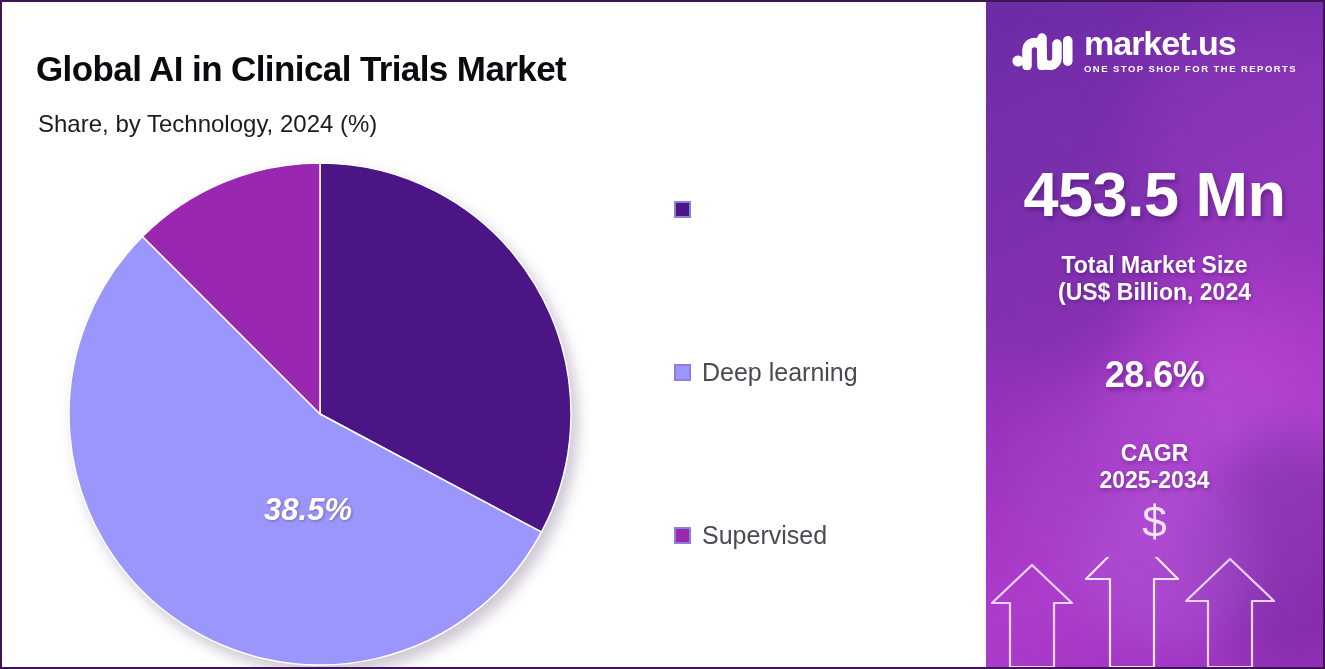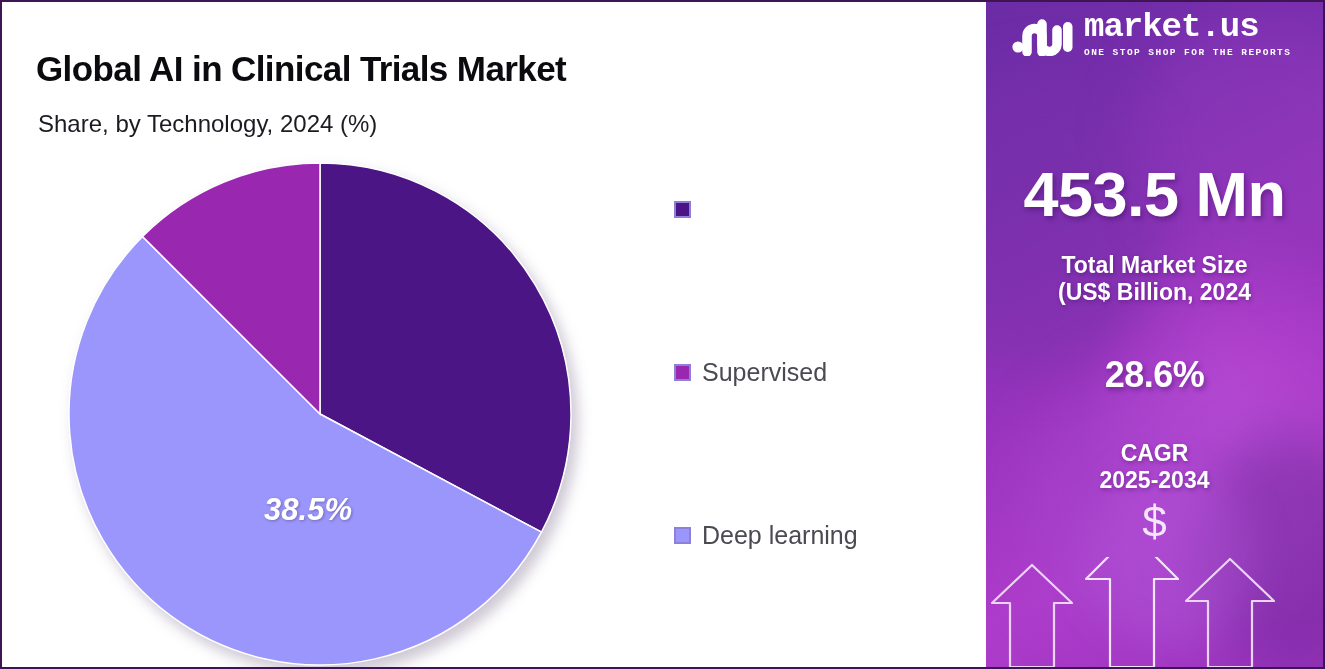--- a/index.html
+++ b/index.html
@@ -156,24 +156,23 @@
   #blob-e {
     left: 100px; top: 470px; width: 170px; height: 170px;
     background: rgba(176,86,214,0.35);
     filter: blur(18px);
   }
 
   
   #logo-block {
     position: absolute;
     left: 26px;
-    top: 8px;
+    top: 24px;
     display: flex;
-    align-items: center;
-    font-family: Liberation Mono, monospace;
+    align-items: flex-start;
   }
   #logo-mark {
     flex: 0 0 auto;
     margin-right: 10px;
     margin-top: 2px;
   }
   #logo-wordmark {
     font-size: 34px;
     font-weight: bold;
     color: #ffffff;
@@ -257,27 +256,27 @@
       <div id="pie-label-main">38.5%</div>
     </div>
 
     <div id="legend">
 
       <div class="legend-item">
         <span class="legend-swatch" id="swatch-0" style="background: rgb(76, 21, 133);"></span>
       </div>
 
       <div class="legend-item">
+        <span class="legend-swatch" id="swatch-1" style="background: rgb(155, 150, 251);"></span>
+        <span class="legend-text">Deep learning</span>
+      </div>
+
+      <div class="legend-item">
         <span class="legend-swatch" id="swatch-2" style="background: rgb(154, 39, 176);"></span>
         <span class="legend-text">Supervised</span>
-      </div>
-
-      <div class="legend-item">
-        <span class="legend-swatch" id="swatch-1" style="background: rgb(155, 150, 251);"></span>
-        <span class="legend-text">Deep learning</span>
       </div>
 
     </div>
   </div>
 
   <div id="stats-panel">
 
     <div class="bg-blob" id="blob-a"></div>
     <div class="bg-blob" id="blob-b"></div>
     <div class="bg-blob" id="blob-c"></div>

